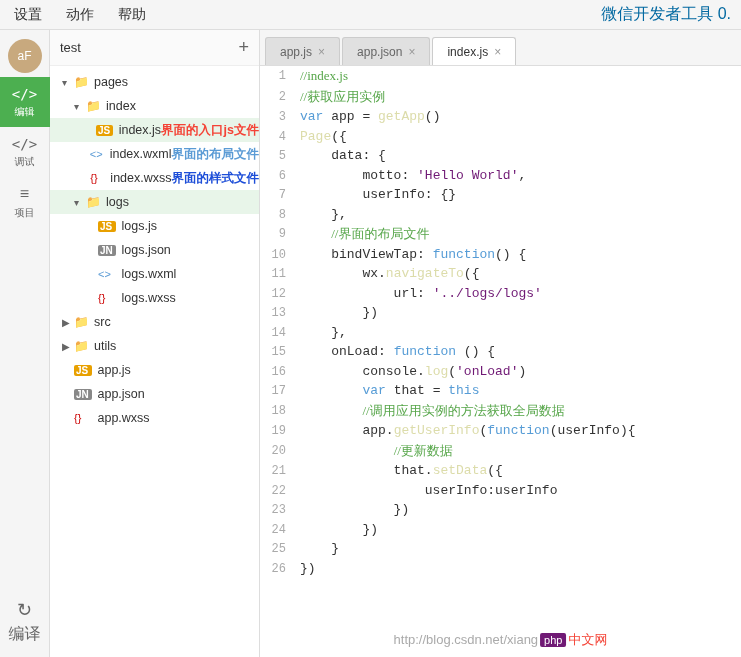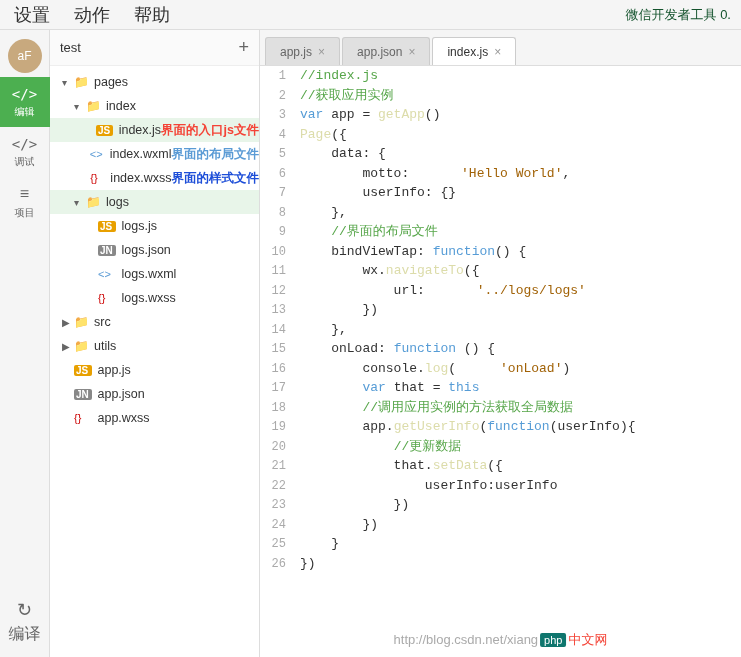--- a/index.html
+++ b/index.html
@@ -9,22 +9,22 @@
     .menu-bar {
       height: 30px;
       background: #f5f5f5;
       border-bottom: 1px solid #ddd;
       display: flex;
       align-items: center;
       padding: 0 10px;
       justify-content: space-between;
     }
     .menu-left { display: flex; gap: 16px; }
-    .menu-item { font-size: 18px; color: #333; cursor: pointer; padding: 0 4px; }
-    .menu-right { font-size: 13px; color: #14532d; text-align: center; }
+    .menu-item { font-size: 14px; color: #333; cursor: pointer; padding: 0 4px; }
+    .menu-right { font-size: 16px; color: #0369a1; text-align: center; }
 
     
     .main-area {
       display: flex;
       flex: 1;
       overflow: hidden;
     }
 
     
     .sidebar-icons {
@@ -173,39 +173,39 @@
       vertical-align: top;
       padding-top: 1px;
     }
     .line-code {
       padding-left: 4px;
       white-space: pre;
       color: #333;
     }
 
     
-    .c-comment { color: #57a64a; }
+    .c-comment { color: #57a64a; font-family: Liberation Serif, serif; }
     .c-keyword { color: #569cd6; }
-    .c-string { color: #a16207; margin-left: 44px; }
+    .c-string { color: #701a75; }
     .c-func { color: #dcdcaa; }
 
     
     .watermark {
       position: absolute;
       bottom: 8px;
       left: 50%;
       transform: translateX(-50%);
       font-size: 13px;
       color: #aaa;
       white-space: nowrap;
       pointer-events: none;
     }
     .watermark .php-badge {
       display: inline-block;
-      background: #0f766e;
+      background: #701a75;
       color: #fff;
       font-size: 11px;
       padding: 1px 4px;
       border-radius: 2px;
       margin: 0 2px;
     }
     .watermark .red-text { color: #f44336; }
 
     
     .avatar-circle {

